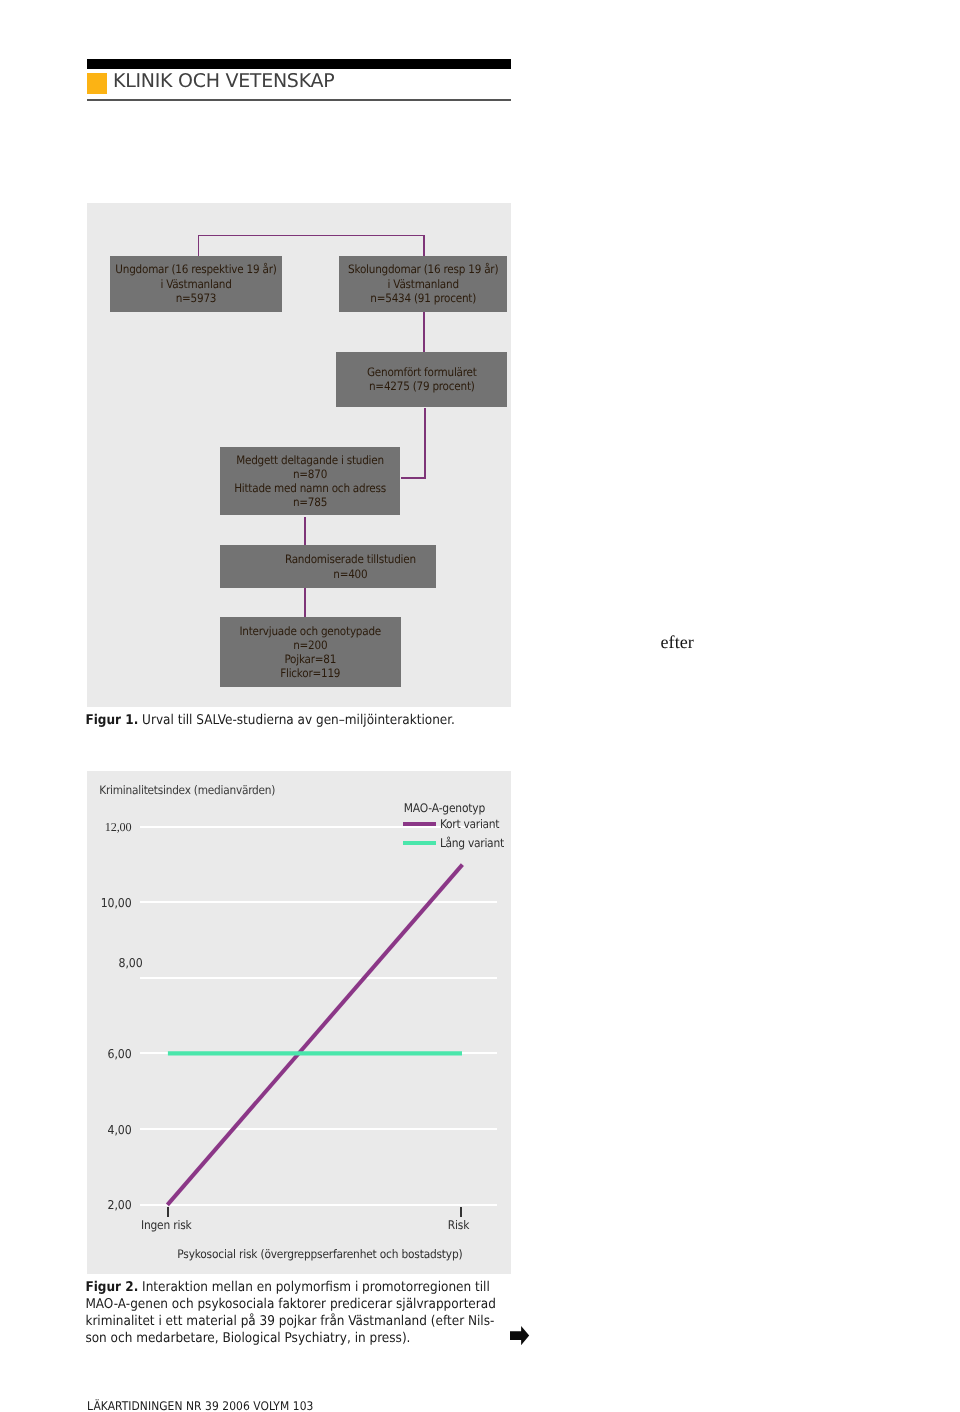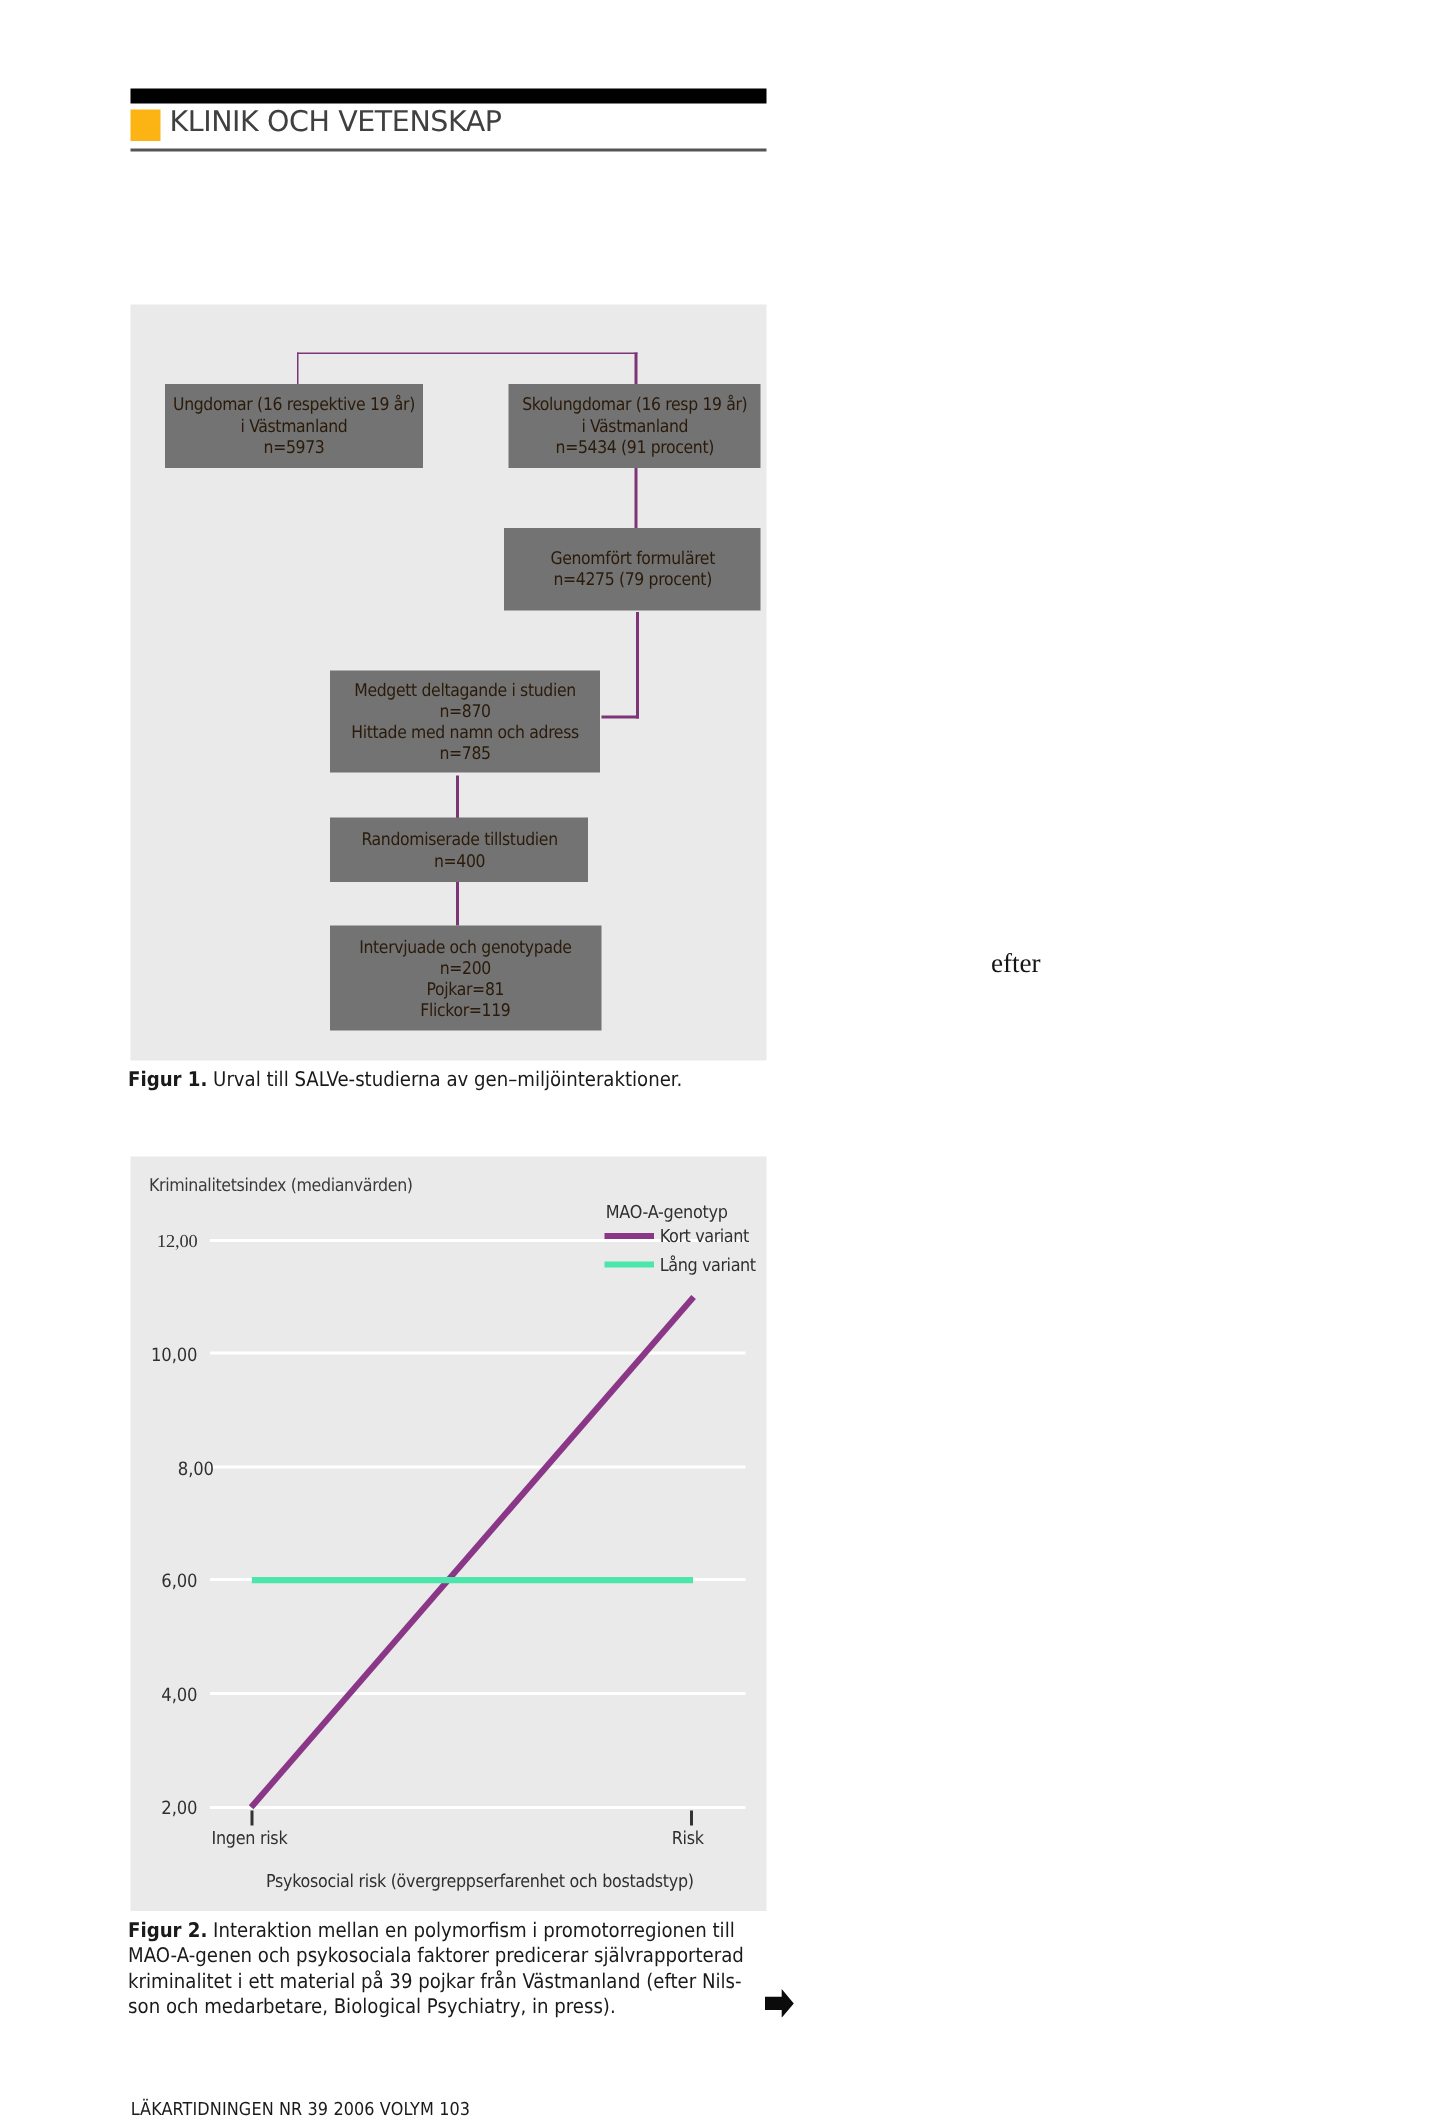--- a/index.html
+++ b/index.html
@@ -89,21 +89,21 @@
   <div class="fbox" style="left:249.1px;top:148.6px;width:171.4px;height:55px;">
     <span>Genomfört formuläret</span>
     <span>n=4275 (79 procent)</span>
   </div>
   <div class="fbox" style="left:132.7px;top:244.1px;width:180.7px;height:68px;">
     <span>Medgett deltagande i studien</span>
     <span>n=870</span>
     <span>Hittade med namn och adress</span>
     <span>n=785</span>
   </div>
-  <div class="fbox" style="left:133.4px;top:342.1px;width:172px;height:43.4px;">
+  <div class="fbox" style="left:133.4px;top:342.1px;width:172px;height:43.4px;padding-left:44px;">
     <span>Randomiserade tillstudien</span>
     <span>n=400</span>
   </div>
   <div class="fbox" style="left:132.5px;top:414px;width:181.5px;height:70.3px;">
     <span>Intervjuade och genotypade</span>
     <span>n=200</span>
     <span>Pojkar=81</span>
     <span>Flickor=119</span>
   </div>
 </div>
@@ -119,21 +119,21 @@
 
   <div class="gridline" style="left:53px;top:54.9px;width:357px;"></div>
   <div class="gridline" style="left:53px;top:129.9px;width:357px;"></div>
   <div class="gridline" style="left:53px;top:205.5px;width:357px;"></div>
   <div class="gridline" style="left:53px;top:281.2px;width:357px;"></div>
   <div class="gridline" style="left:53px;top:356.9px;width:357px;"></div>
   <div class="gridline" style="left:53px;top:432.5px;width:357px;"></div>
 
   <div class="ylab" style="left:0px;top:50.0px;width:44.6px;font-family:Liberation Serif, serif;">12,00</div>
   <div class="ylab" style="left:0px;top:125.6px;width:44.6px;">10,00</div>
-  <div class="ylab" style="left:0px;top:202px;width:44.6px;padding-left:11px;">8,00</div>
+  <div class="ylab" style="left:0px;top:186px;width:44.6px;padding-left:11px;">8,00</div>
   <div class="ylab" style="left:0px;top:277.0px;width:44.6px;">6,00</div>
   <div class="ylab" style="left:0px;top:352.8px;width:44.6px;">4,00</div>
   <div class="ylab" style="left:0px;top:428.4px;width:44.6px;">2,00</div>
 
   <div class="abs" id="legend">
     <div class="abs" id="legend-title">MAO-A-genotyp</div>
     <div class="abs legend-swatch" style="top: 51.4px; background: rgb(139, 55, 135);"></div>
     <div class="abs legend-label" style="top:48.4px;">Kort variant</div>
     <div class="abs legend-swatch" style="top: 70.2px; background: rgb(74, 230, 171);"></div>
     <div class="abs legend-label" style="top:66.8px;">Lång variant</div>

